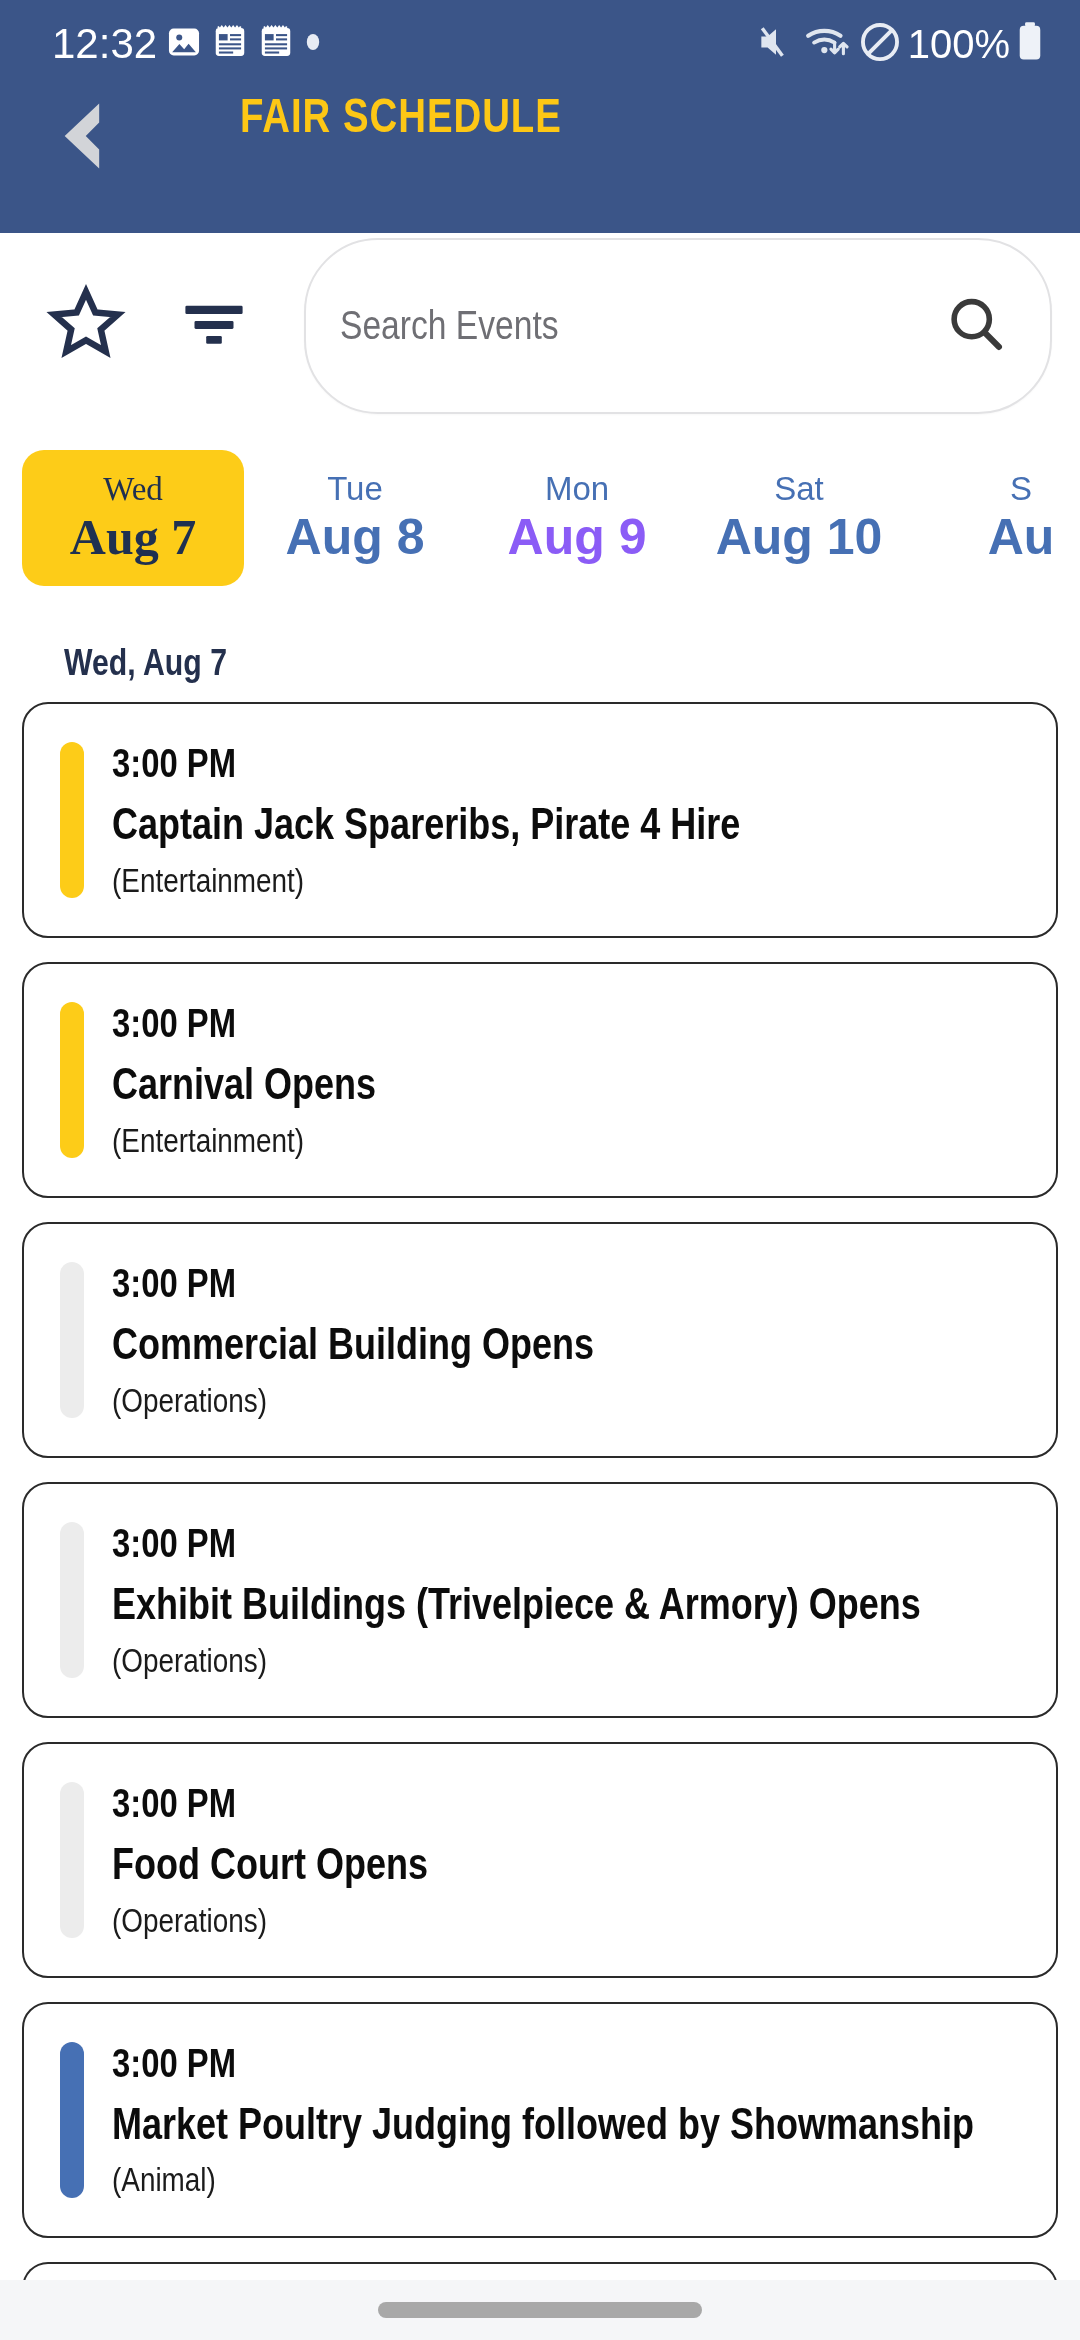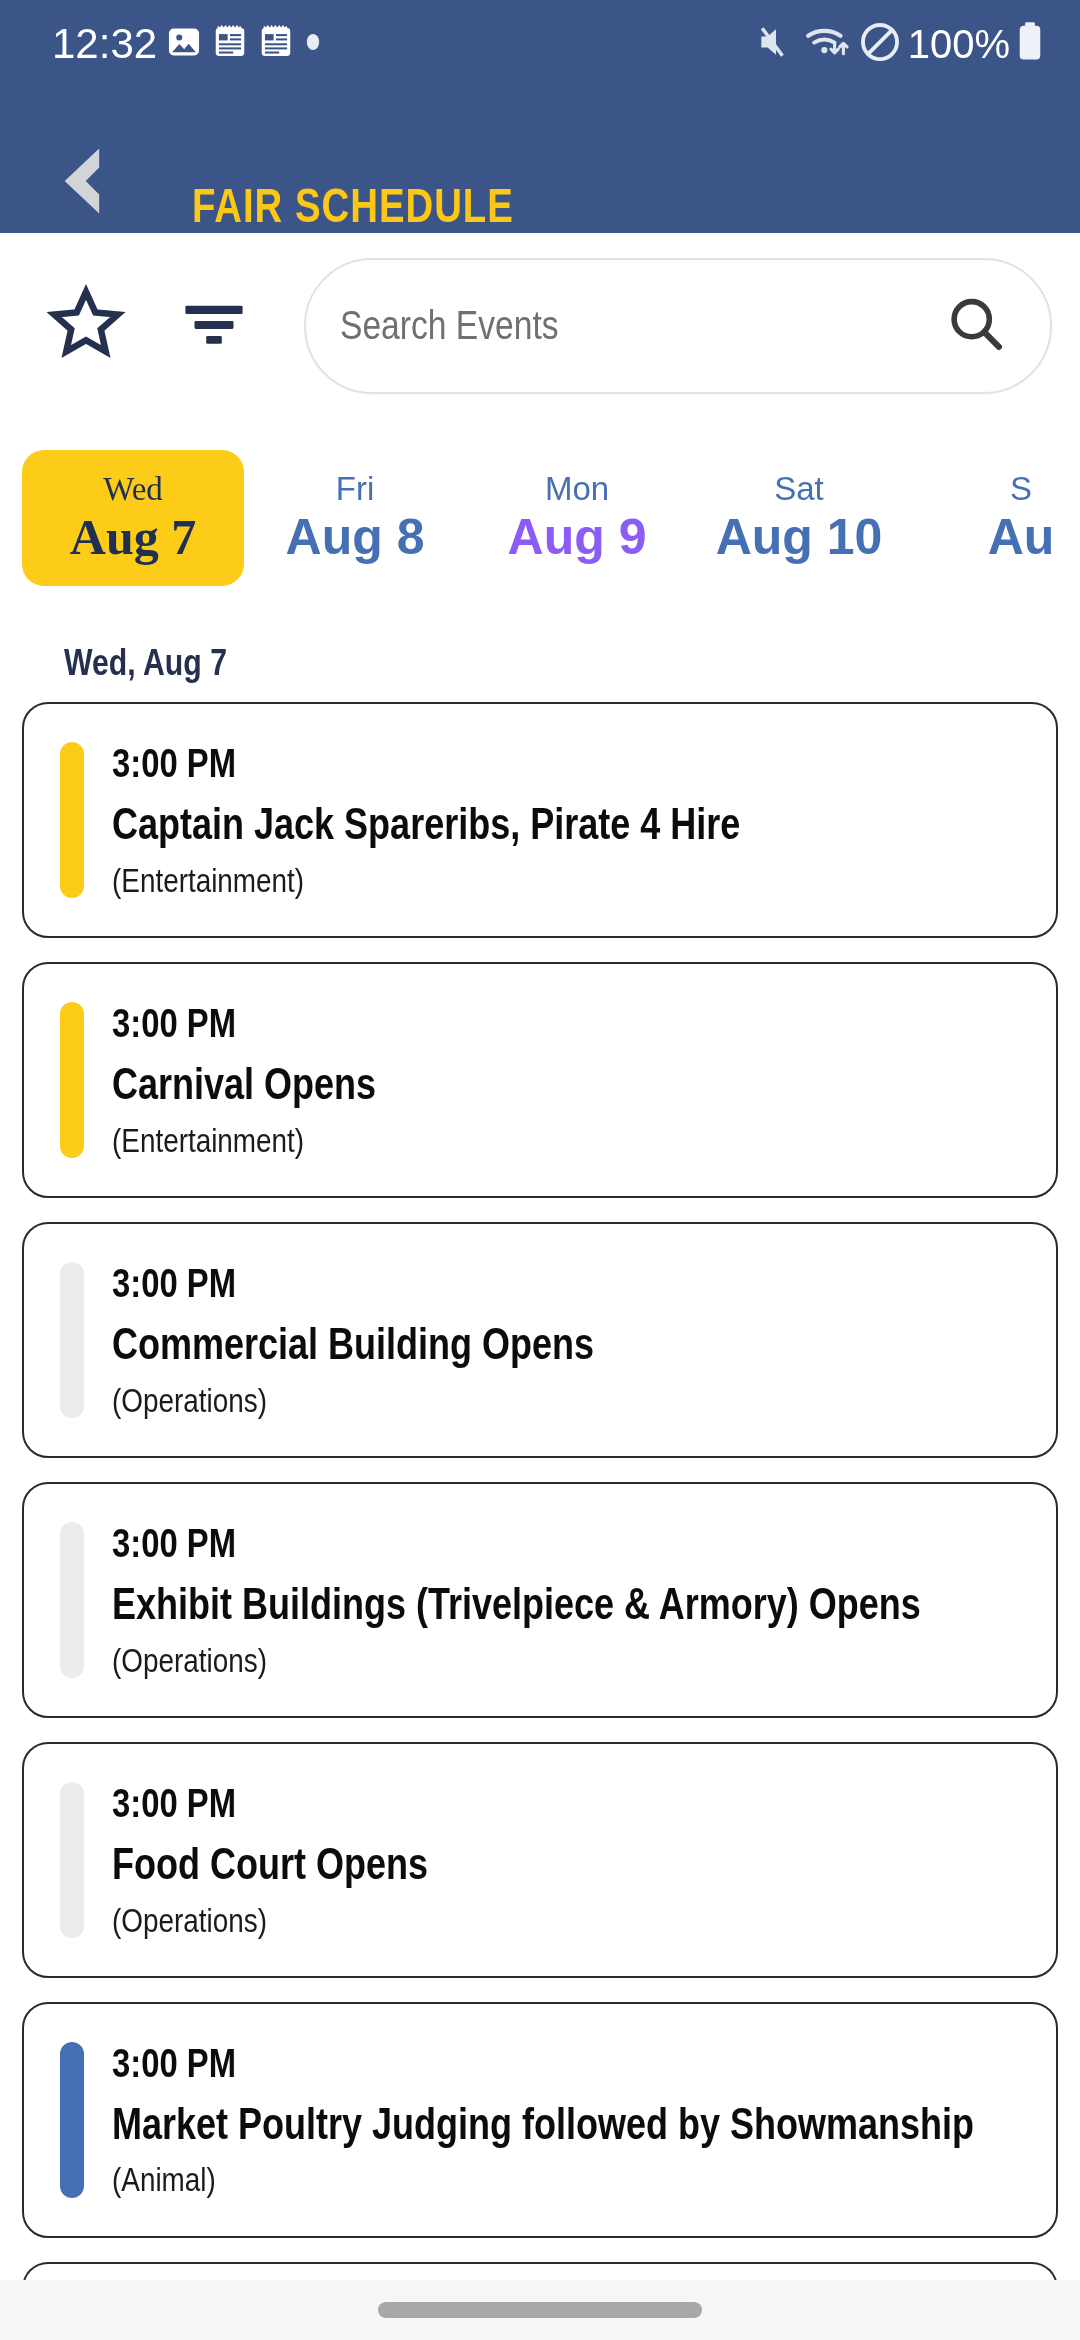--- a/index.html
+++ b/index.html
@@ -35,23 +35,24 @@
     margin-left: auto;
     display: flex; align-items: center; gap: 6px;
   }
   .sb-batt-txt { color: #ffffff; font-size: 40px; }
   .sb-ico { display: block; }
 
   
   .appbar {
     height: 145px;
     background: #3b5588;
-    display: flex; align-items: flex-end;
+    display: flex; align-items: flex-start;
     padding-left: 30px;
     flex: 0 0 auto;
+    gap: 48px;
   }
   .back-btn {
     width: 100px; height: 100px;
     display: flex; align-items: center; justify-content: center;
   }
   .appbar-title {
     color: #fdc715;
     font-size: 48px;
     font-weight: bold;
     letter-spacing: 1.2px;
@@ -72,21 +73,21 @@
   }
   .tb-icon-btn {
     width: 96px; height: 96px;
     display: flex; align-items: center; justify-content: center;
     flex: 0 0 auto;
   }
   .tb-icon-btn.filter { margin-left: 32px; }
   .searchbox {
     margin-left: 42px;
     flex: 1 1 auto;
-    height: 136px;
+    height: 176px;
     border: 2px solid #e2e2e4;
     border-radius: 74px;
     background: #ffffff;
     display: flex; align-items: center;
     padding: 0 42px 0 34px;
     box-shadow: 0 1px 2px rgba(0,0,0,0.03);
   }
   .search-input {
     flex: 1 1 auto;
     border: none; outline: none; background: transparent;
@@ -348,21 +349,21 @@
       </span>
     </div>
   </div>
 
   <div class="daytabs">
     <div class="daytab active" style="background: rgb(253, 204, 24); font-family: Liberation Serif, serif;">
       <span class="dow" style="color: rgb(31, 48, 80);">Wed</span>
       <span class="dnum" style="color: rgb(31, 48, 80);">Aug 7</span>
     </div>
     <div class="daytab">
-      <span class="dow" style="color: rgb(70, 112, 180);">Fri</span>
+      <span class="dow" style="color: rgb(70, 112, 180);">Tue</span>
       <span class="dnum" style="color: rgb(70, 112, 180);">Aug 8</span>
     </div>
     <div class="daytab">
       <span class="dow" style="color: rgb(70, 112, 180);">Mon</span>
       <span class="dnum" style="color: #8b5cf6;">Aug 9</span>
     </div>
     <div class="daytab">
       <span class="dow" style="color: rgb(70, 112, 180);">Sat</span>
       <span class="dnum" style="color: rgb(70, 112, 180);">Aug 10</span>
     </div>

